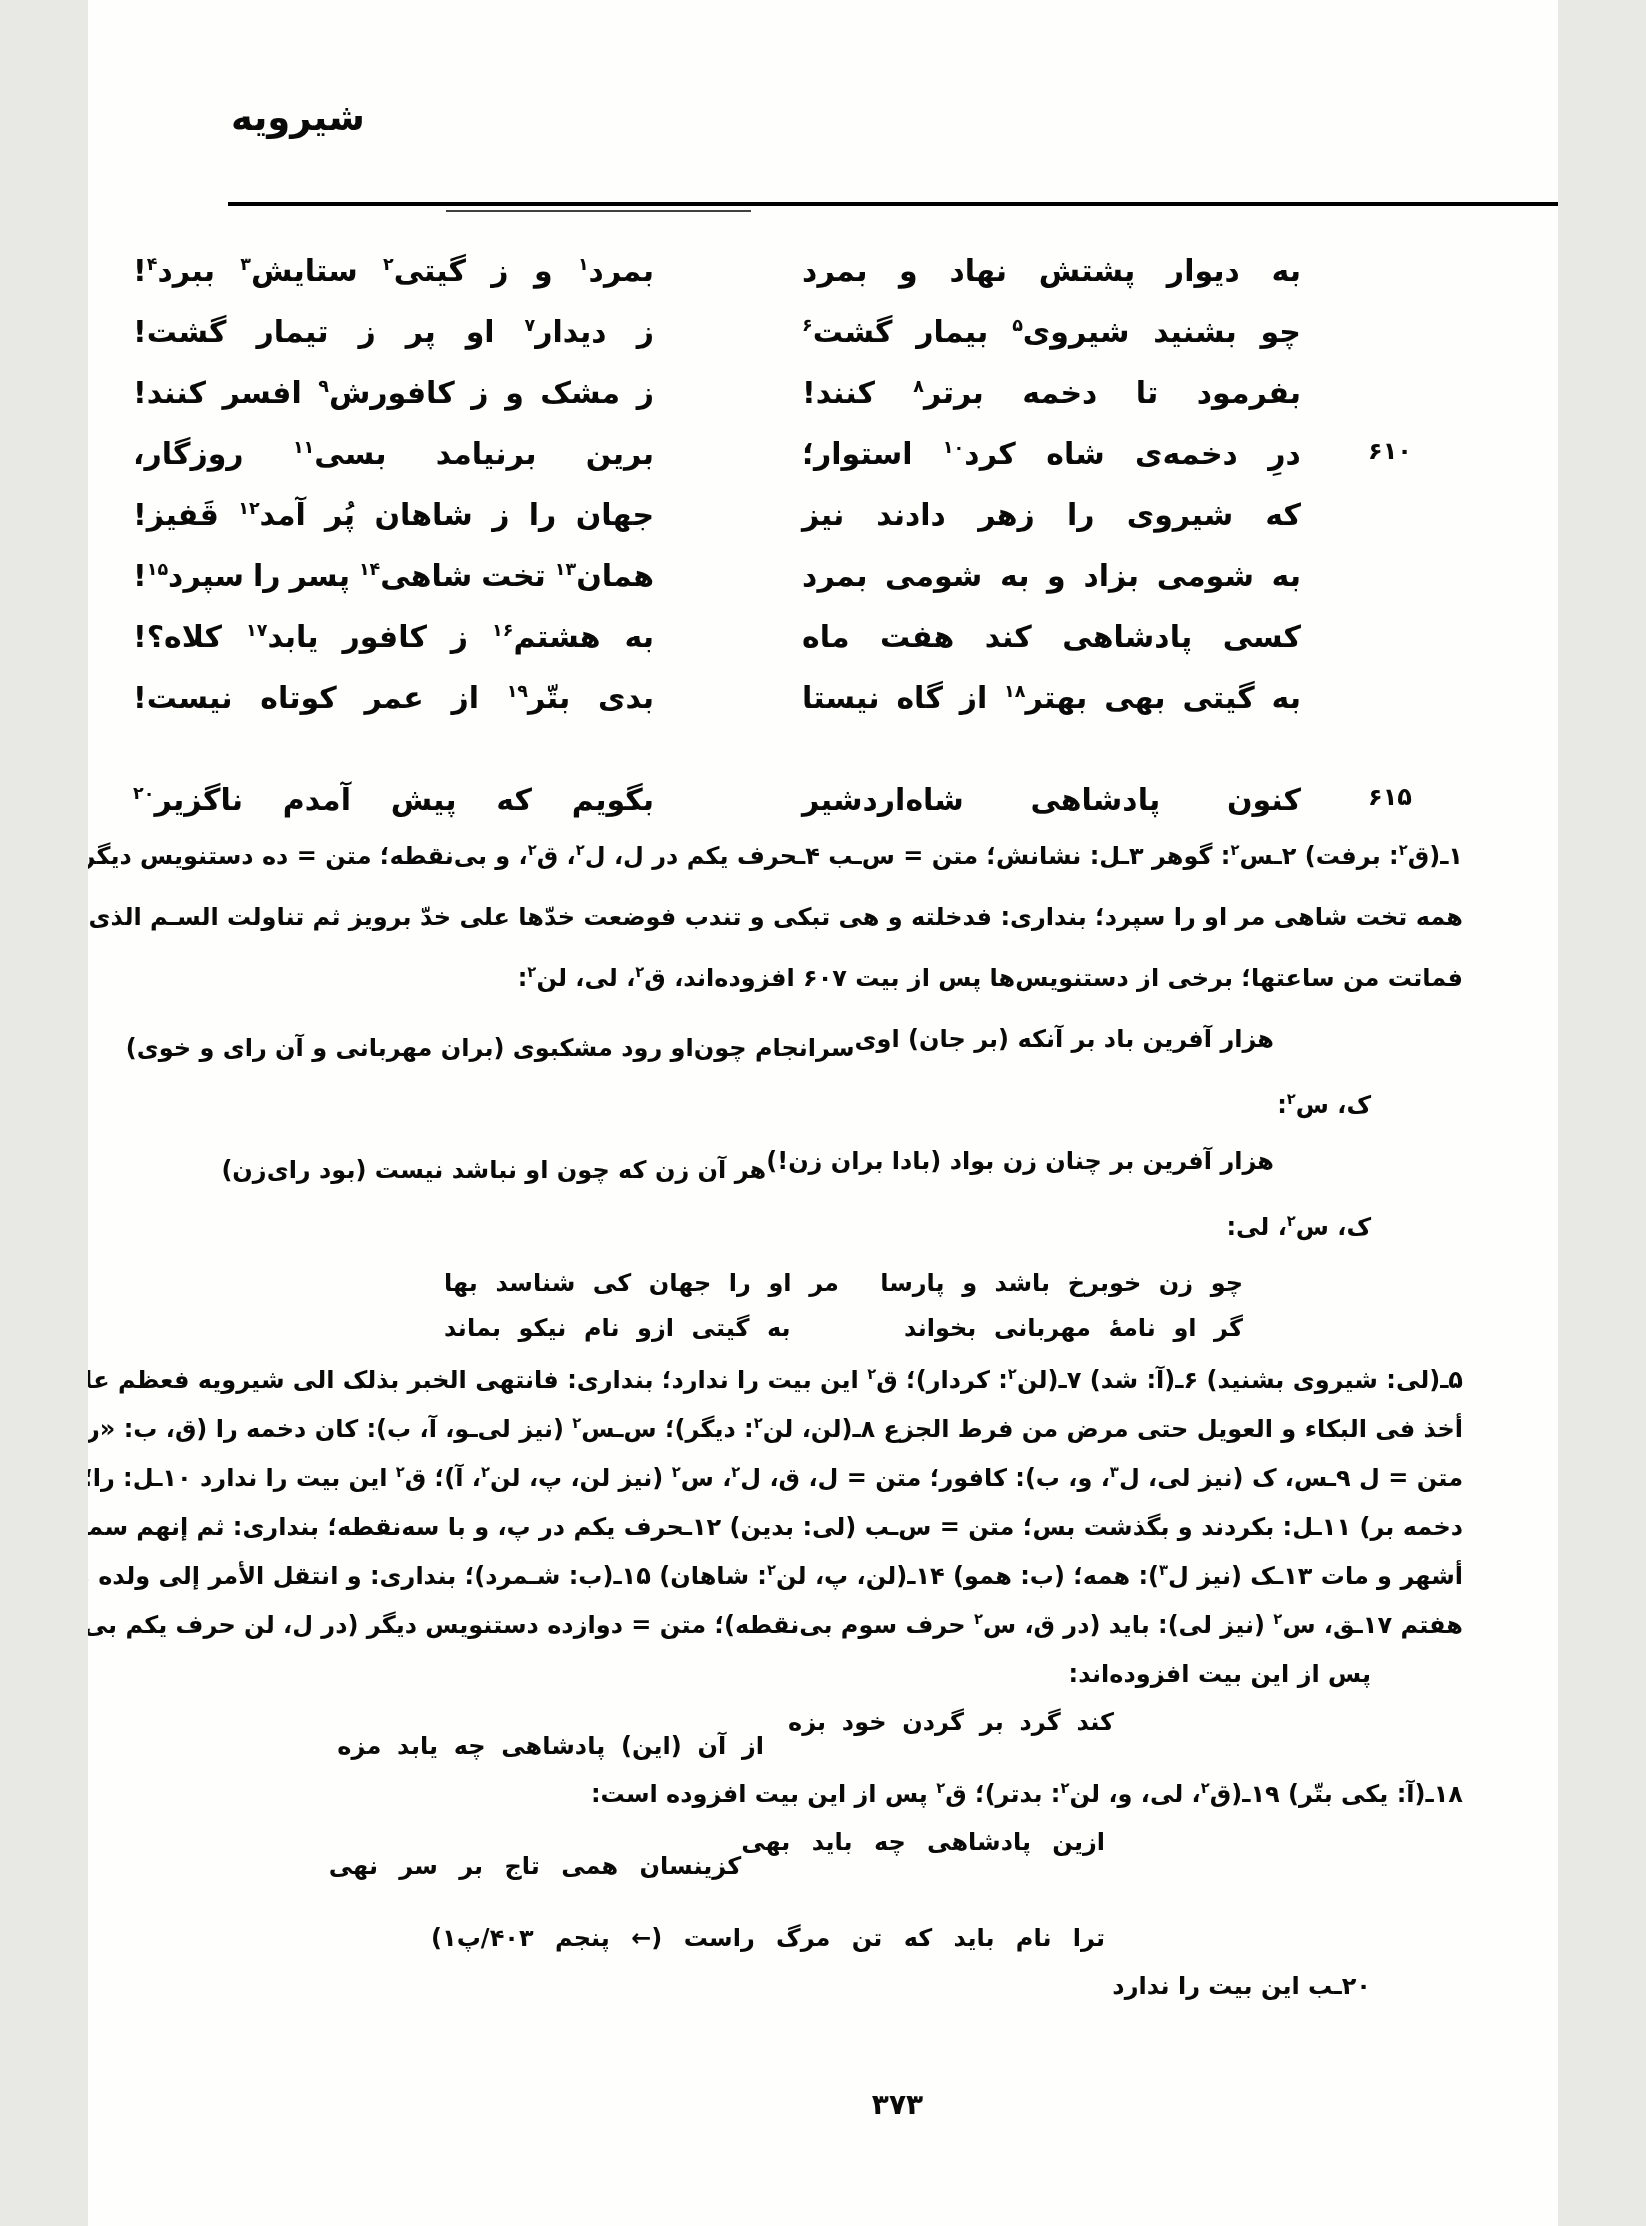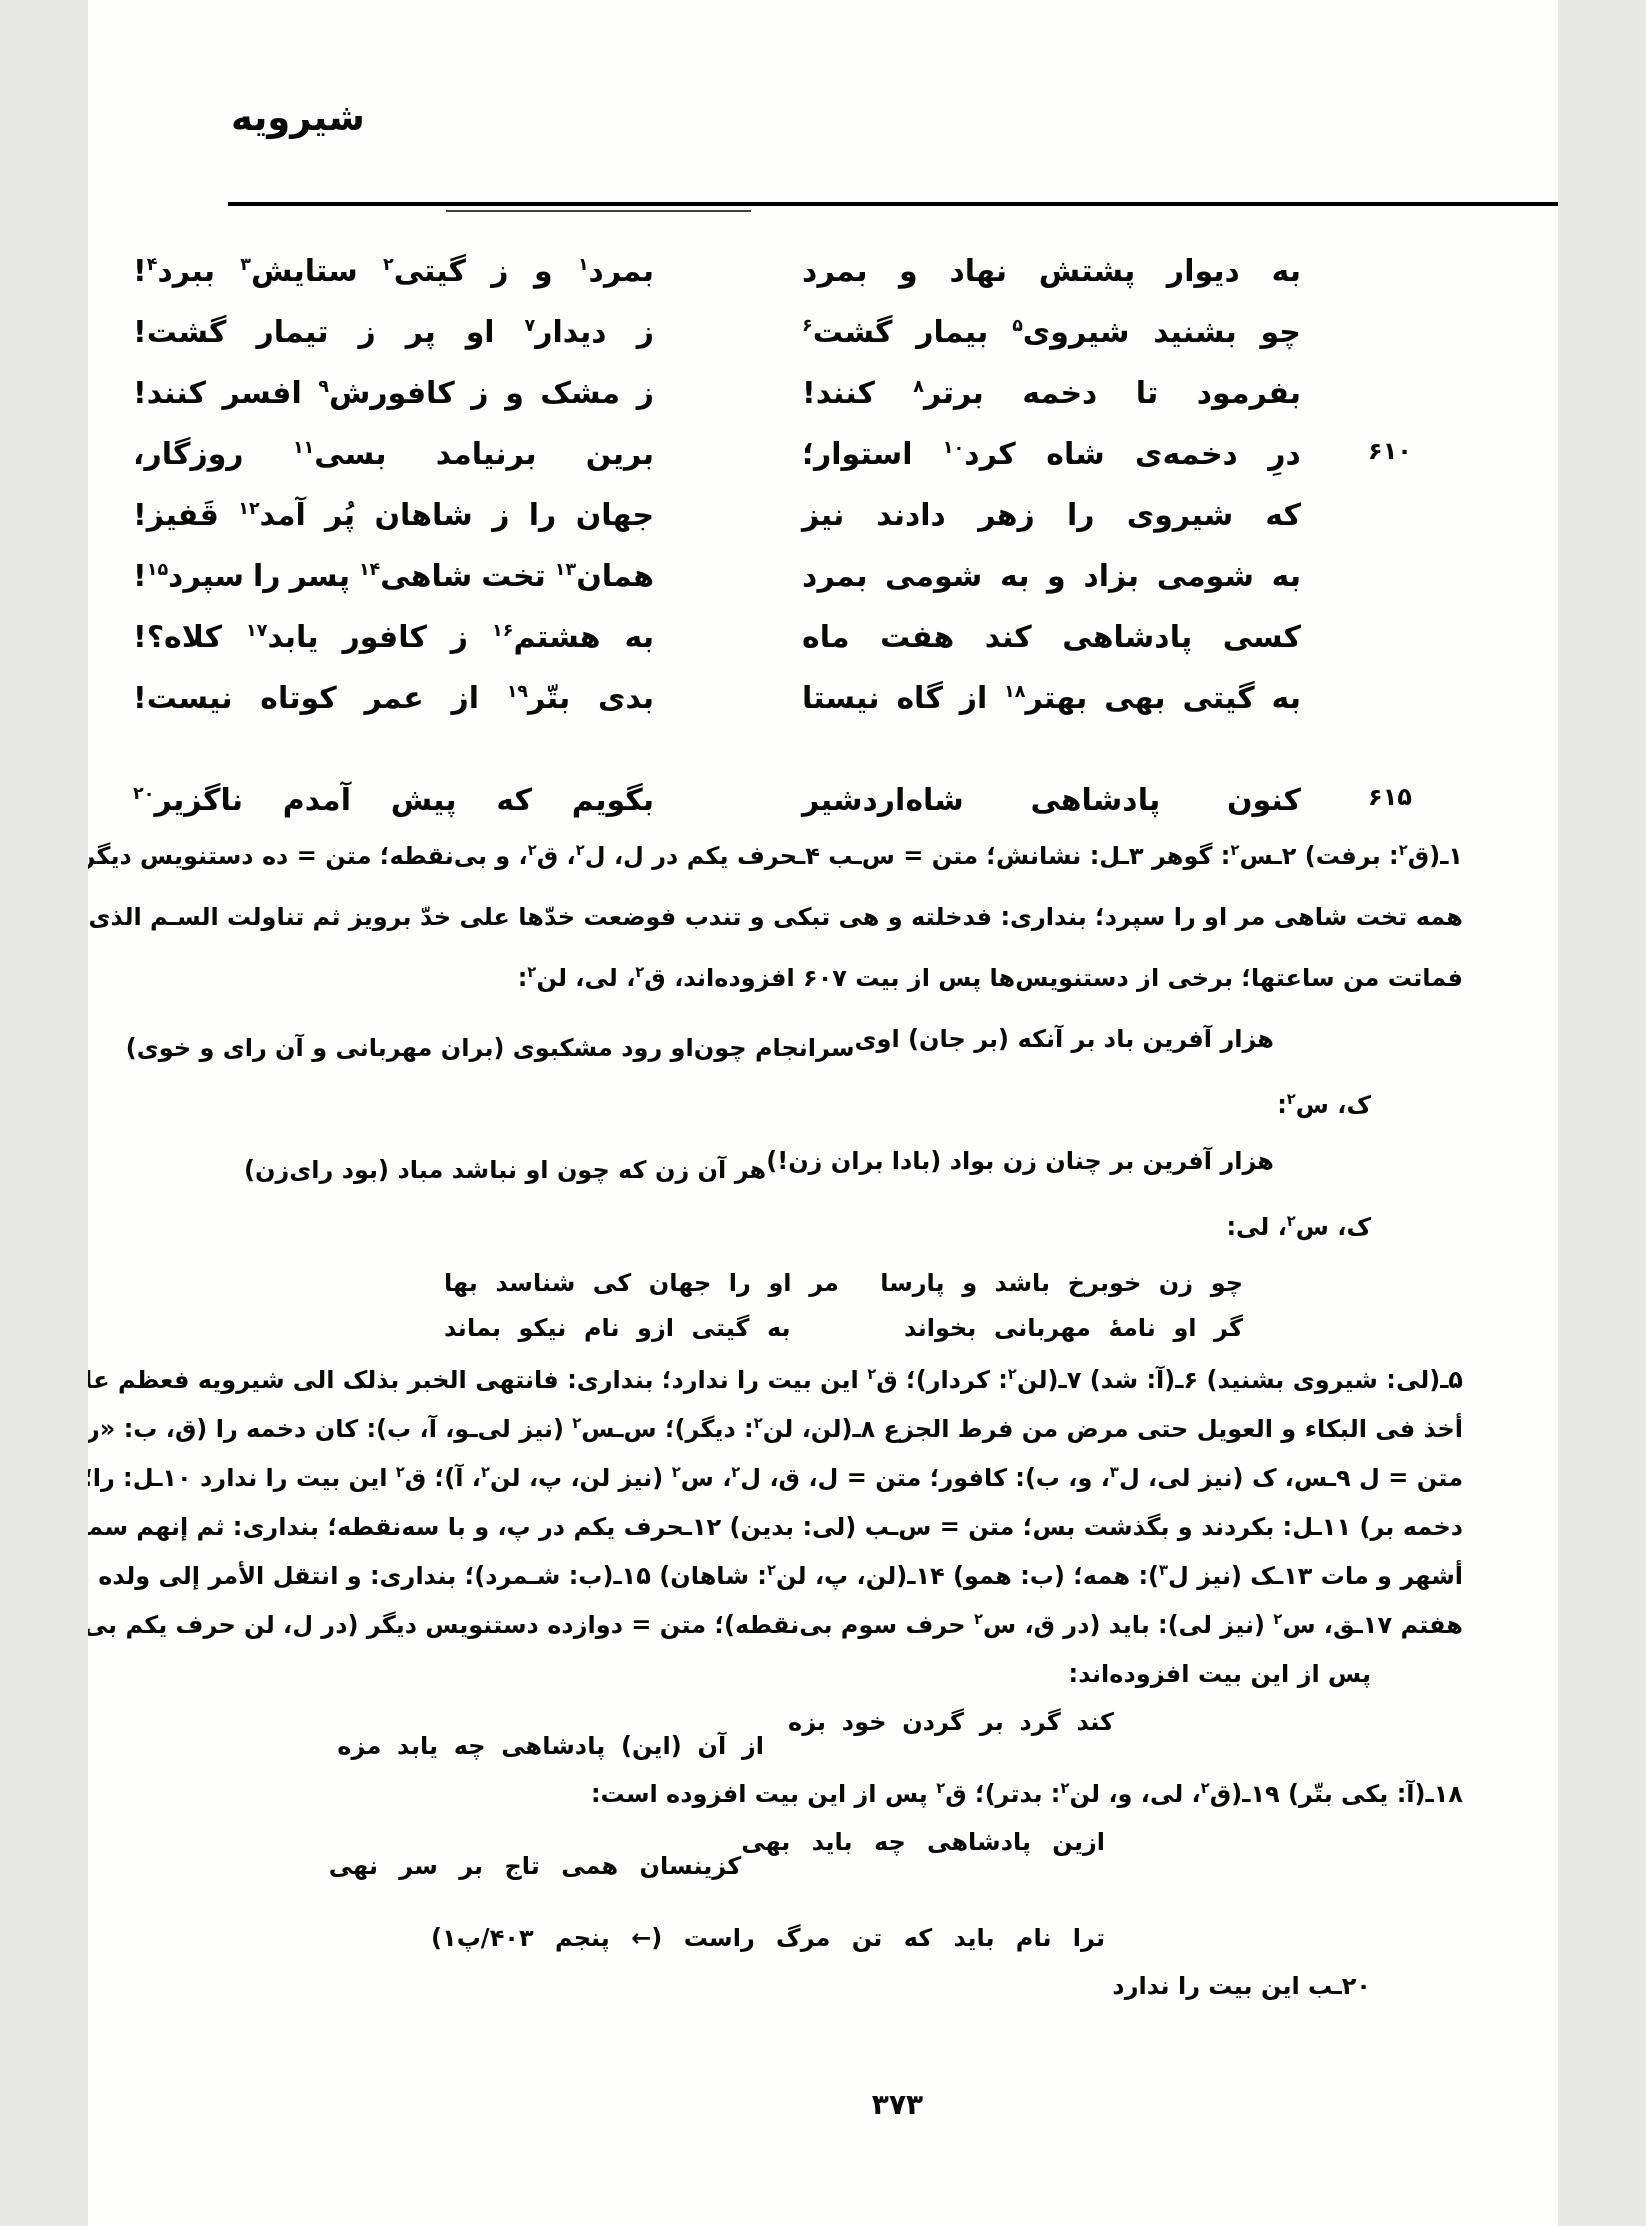--- a/index.html
+++ b/index.html
@@ -244,21 +244,21 @@
       <div class="fn fline">۱ـ(ق<sup>۲</sup>: برفت) ۲ـس<sup>۲</sup>: گوهر ۳ـل: نشانش؛ متن = س‌ـب ۴ـحرف یکم در ل، ل<sup>۲</sup>، ق<sup>۲</sup>، و بی‌نقطه؛ متن = ده دستنویس دیگر؛ ک:</div>
       <div class="fn fline">همه تخت شاهی مر او را سپرد؛ بنداری: فدخلته و هی تبکی و تندب فوضعت خدّها علی خدّ برویز ثم تناولت السـم الذی کان معها</div>
       <div class="fn fline-end">فماتت من ساعتها؛ برخی از دستنویس‌ها پس از بیت ۶۰۷ افزوده‌اند، ق<sup>۲</sup>، لی، لن<sup>۲</sup>:</div>
       <div class="fn fquote va">
         <span class="qr">هزار آفرین باد بر آنکه (بر جان) اوی</span>
         <span class="ql" style="margin-top:9.2px">سرانجام چون‌او رود مشکبوی (بران مهربانی و آن رای و خوی)</span>
       </div>
       <div class="fn flabel">ک، س<sup>۲</sup>:</div>
       <div class="fn fquote va">
         <span class="qr">هزار آفرین بر چنان زن بواد (بادا بران زن!)</span>
-        <span class="ql" style="margin-top:9.2px">هر آن زن که چون او نباشد مباد (بود رای‌زن)</span>
+        <span class="ql" style="margin-top:9.2px">هر آن زن که چون او نباشد نیست (بود رای‌زن)</span>
       </div>
       <div class="fn flabel">ک، س<sup>۲</sup>، لی:</div>
       <div class="fn fquote vb">
         <span class="qr">چو زن خوبرخ باشد و پارسا</span>
         <span class="ql" style="margin-top:0px">مر او را جهان کی شناسد بها</span>
       </div>
       <div class="fn fquote vb">
         <span class="qr">گر او نامهٔ مهربانی بخواند</span>
         <span class="ql" style="margin-top:0px">به گیتی ازو نام نیکو بماند</span>
       </div>

